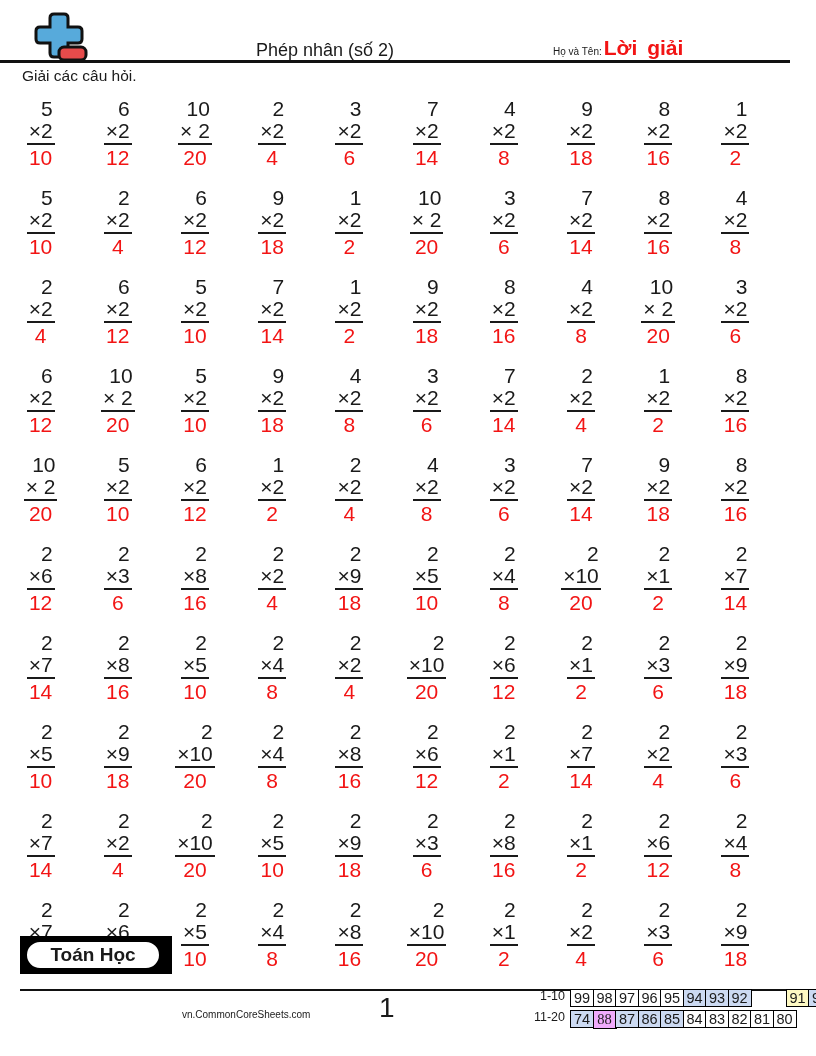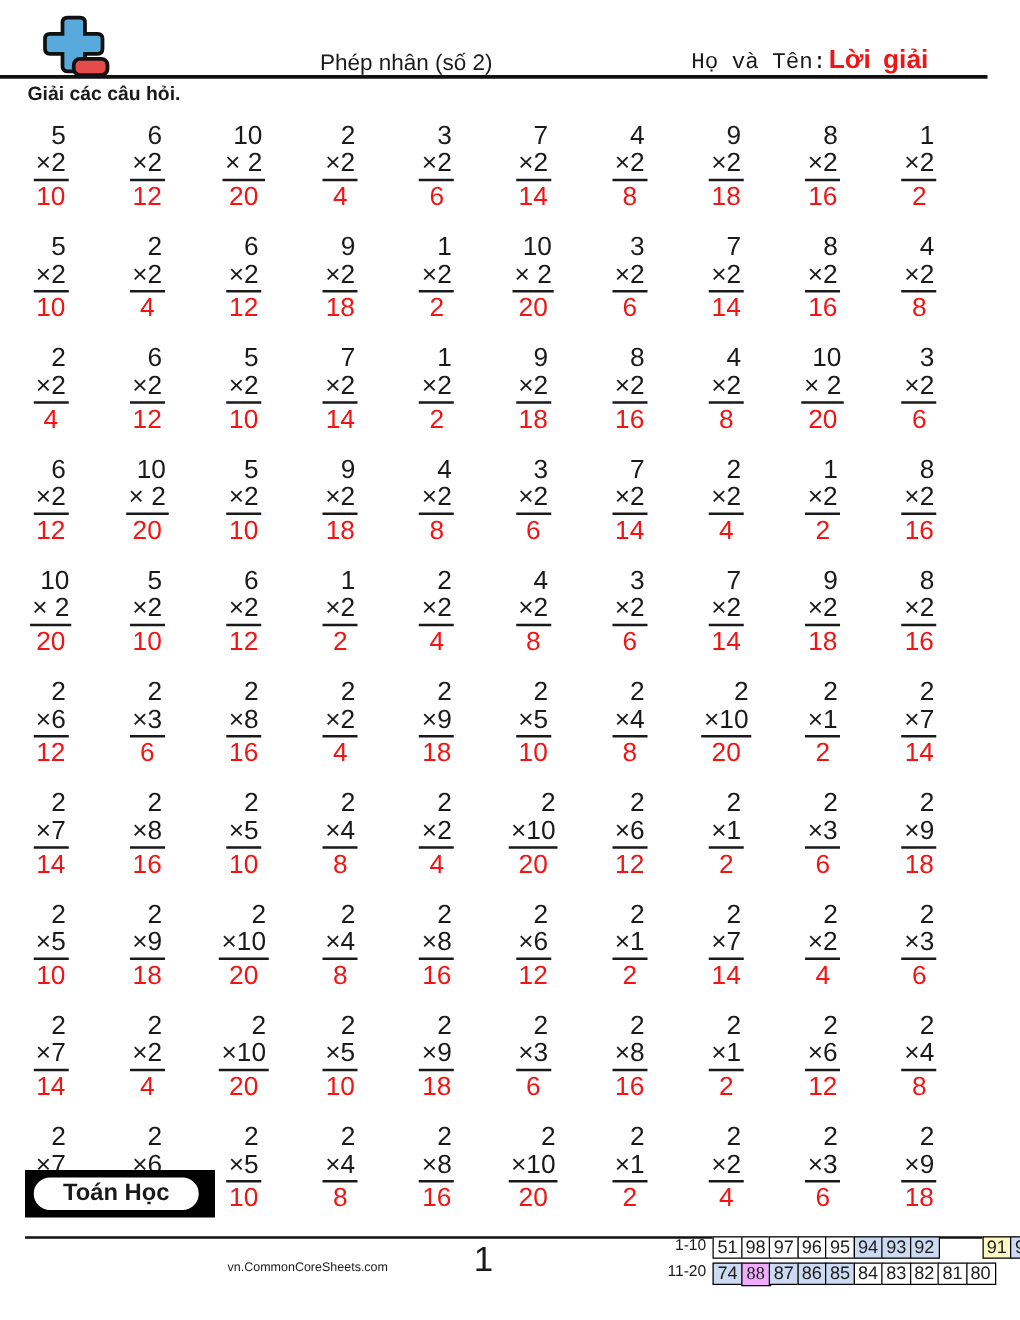--- a/index.html
+++ b/index.html
@@ -4,24 +4,24 @@
 <style>
   * { margin:0; padding:0; box-sizing:border-box; }
   html,body { width:816px; height:1056px; background:#fff; overflow:hidden;
     font-family:"Liberation Sans", sans-serif; color:#1a1a1a; }
   .page { position:relative; width:816px; height:1056px; background:#fff; }
 
   
   .logo { position:absolute; left:30px; top:12px; }
   .title { position:absolute; left:256px; top:40px; font-size:18px; }
   .name-row { position:absolute; left:553px; top:36px; display:flex; align-items:baseline; }
-  .name-label { font-size:18px;font-family:Liberation Mono, monospace; }
+  .name-label { font-size:10px; }
   .answer-key { font-size:21px; font-weight:bold; color:var(--red); word-spacing:4px; margin-left:2px; }
   .header-rule { position:absolute; left:0; top:60px; width:790px; height:3px; background:#111; }
-  .instructions { position:absolute; left:22px; top:67px; font-size:15.5px; font-weight:bold; }
+  .instructions { position:absolute; left:22px; top:67px; font-size:15.5px; font-weight:normal; }
 
   
   .grid { position:absolute; left:2px; top:98px; width:772px;
     display:grid; grid-template-columns:repeat(10,1fr); grid-auto-rows:89px; justify-items:center; }
   .pcell { display:flex; align-items:flex-start; }
   .problem { display:inline-block; font-size:21px; line-height:22px; min-width:28px; }
   .ptop { text-align:right; padding-right:2px; }
   .oprow { text-align:right; padding:0 2px 1px 2px; border-bottom:2.5px solid #1a1a1a; white-space:pre; }
   .ans { color:var(--red); text-align:center; padding-top:2px; }
 
@@ -766,21 +766,21 @@
   <div class="footer-rule"></div>
   <div class="brand-box">
     <div class="brand-pill">Toán Học</div>
   </div>
   <div class="site">vn.CommonCoreSheets.com</div>
   <div class="page-num">1</div>
 
   <div class="score-table">
     <div class="score-row">
       <div class="score-label">1-10</div>
-    <div class="score-cell">51</div>
+    <div class="score-cell">99</div>
         <div class="score-cell">98</div>
         <div class="score-cell">97</div>
         <div class="score-cell">96</div>
         <div class="score-cell">95</div>
         <div class="score-cell" style="background: rgb(204, 218, 242);">94</div>
         <div class="score-cell" style="background: rgb(204, 218, 242);">93</div>
         <div class="score-cell" style="background: rgb(204, 218, 242);">92</div>
         <div class="score-cell" style="background: #fef9c3; margin-left: 34px;">91</div>
         <div class="score-cell" style="background: rgb(204, 218, 242);">90</div>
       </div>

